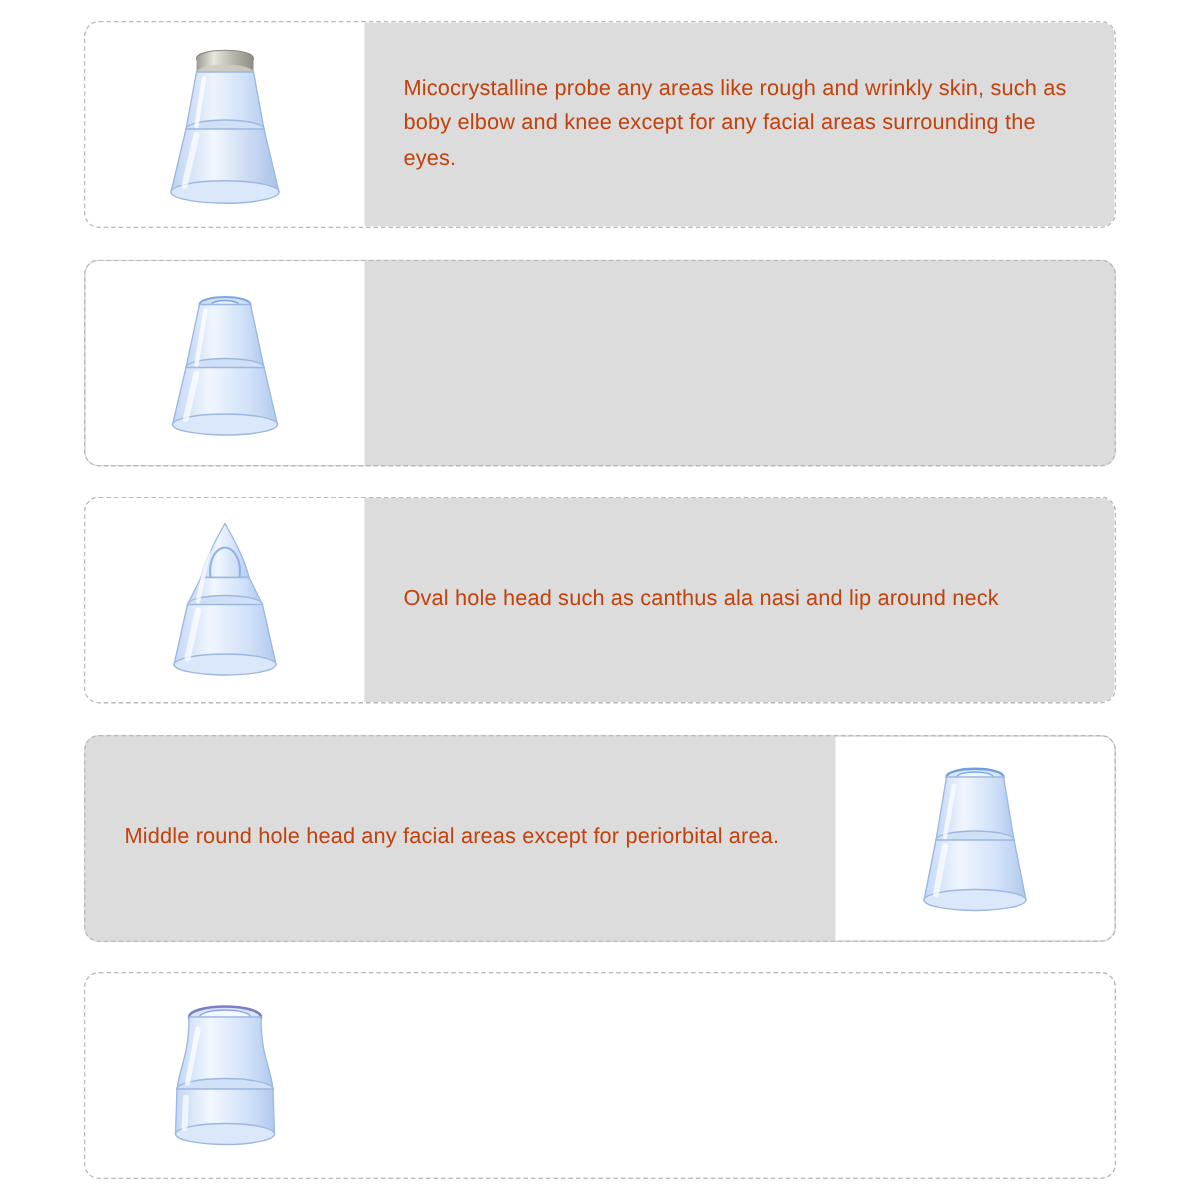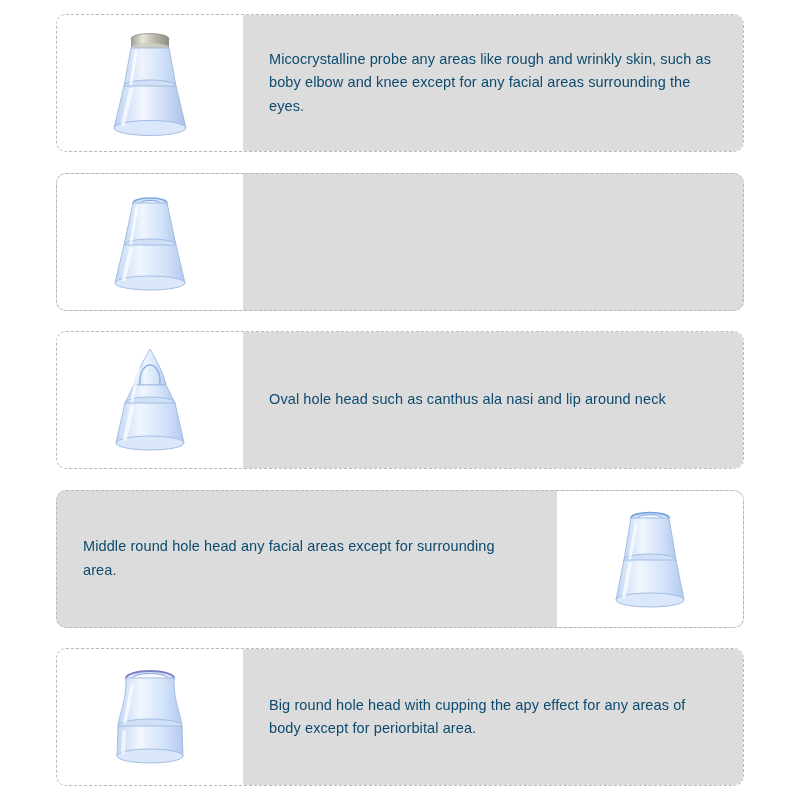--- a/index.html
+++ b/index.html
@@ -61,21 +61,21 @@
 
   
   .row.variant-a { background: #ffffff; }
   .row.variant-b { background: #dcdcdc; }
   .row.variant-b .panel-txt { background: #dcdcdc; }
   .row.variant-b .panel-img { background: #ffffff; }
 
   .caption {
     font-size: 14.5px;
     line-height: 1.62;
-    color: #0c4a6e;
+    color: #c2410c;
     letter-spacing: 0.1px;
     max-width: 470px;
   }
   .probe-wrap {
     width: 120px;
     height: 118px;
     position: relative;
   }
   svg { display: block; }
 </style>
@@ -197,21 +197,21 @@
           <path d="M41 18 L34 60 L86 60 L79 18 Z" fill="url(#g4)" stroke="#9cb8e0" stroke-width="0.9"></path>
           <ellipse cx="60" cy="60" rx="26" ry="6" fill="#cfe0f7" stroke="#9cb8e0" stroke-width="0.9"></ellipse>
           <path d="M34 60 L26 100 L94 100 L86 60 Z" fill="url(#g4)" stroke="#9cb8e0" stroke-width="0.9"></path>
           <ellipse cx="60" cy="100" rx="34" ry="7" fill="#dbe7fa" stroke="#9cb8e0" stroke-width="0.9"></ellipse>
           <path d="M46 24 L40 58" stroke="#ffffff" stroke-width="3" opacity="0.72" stroke-linecap="round"></path>
           <path d="M40 64 L34 96" stroke="#ffffff" stroke-width="4" opacity="0.7" stroke-linecap="round"></path>
         </svg>
       </div>
     </div>
     <div class="panel-txt">
-      <div class="caption">Middle round hole head any facial areas except for surrounding area.</div>
+      <div class="caption">Middle round hole head any facial areas except for periorbital area.</div>
     </div>
   </div>
 
   <div class="row variant-a img-left">
     <div class="panel-img">
       <div class="probe-wrap">
         <svg viewBox="0 0 120 118" width="120" height="118">
           <defs>
             <linearGradient id="g5" x1="0" y1="0" x2="1" y2="0">
               <stop offset="0%" stop-color="#c2d7f5"></stop>
@@ -224,18 +224,15 @@
           <ellipse cx="60" cy="20" rx="17" ry="4.6" fill="#f3f7fe" stroke="#8fa3dd" stroke-width="1"></ellipse>
           <path d="M36 20 C36 46 30 52 28 68 L92 68 C90 52 84 46 84 20 Z" fill="url(#g5)" stroke="#9cb8e0" stroke-width="0.9"></path>
           <ellipse cx="60" cy="68" rx="32" ry="7" fill="#cfe0f7" stroke="#9cb8e0" stroke-width="0.9"></ellipse>
           <path d="M28 68 L27 98 L93 98 L92 68 Z" fill="url(#g5)" stroke="#9cb8e0" stroke-width="0.9"></path>
           <ellipse cx="60" cy="98" rx="33" ry="7" fill="#dbe7fa" stroke="#9cb8e0" stroke-width="0.9"></ellipse>
           <path d="M42 28 L35 64" stroke="#ffffff" stroke-width="3.5" opacity="0.72" stroke-linecap="round"></path>
           <path d="M34 74 L33 94" stroke="#ffffff" stroke-width="4" opacity="0.68" stroke-linecap="round"></path>
         </svg>
       </div>
     </div>
-    <div class="panel-txt">
-      <div class="caption">Big round hole head with cupping the apy effect  for any areas of body except for periorbital area.</div>
-    </div>
   </div>
 
 </div>
 
 </body></html>

